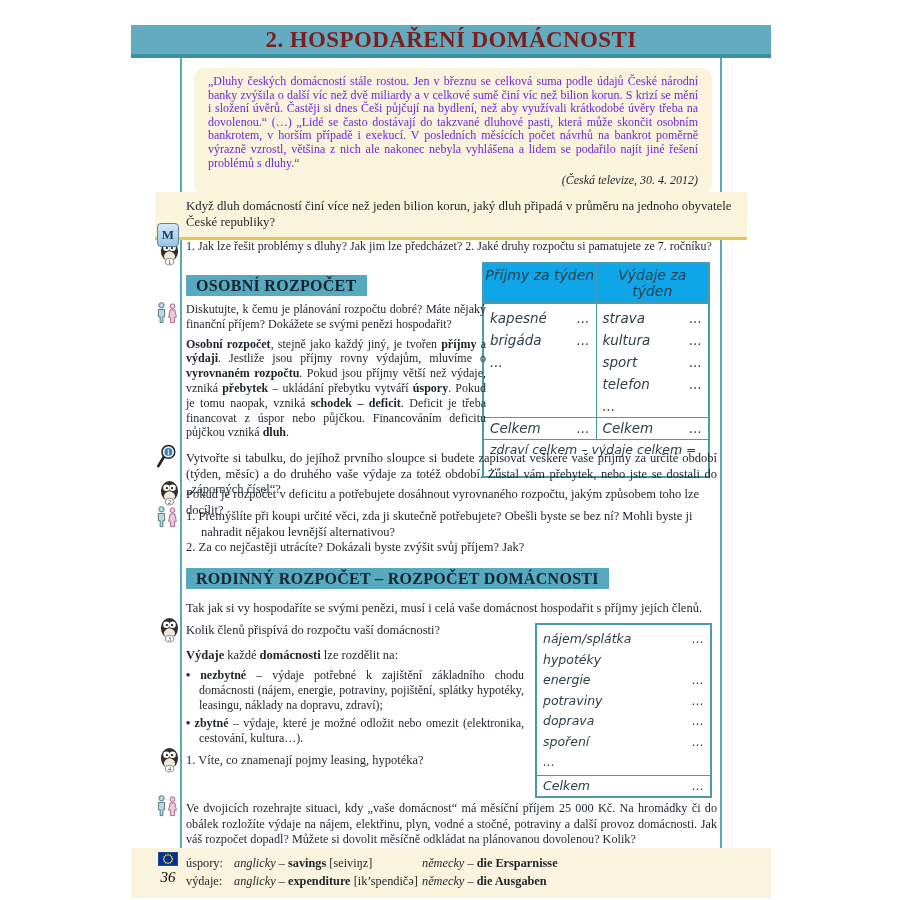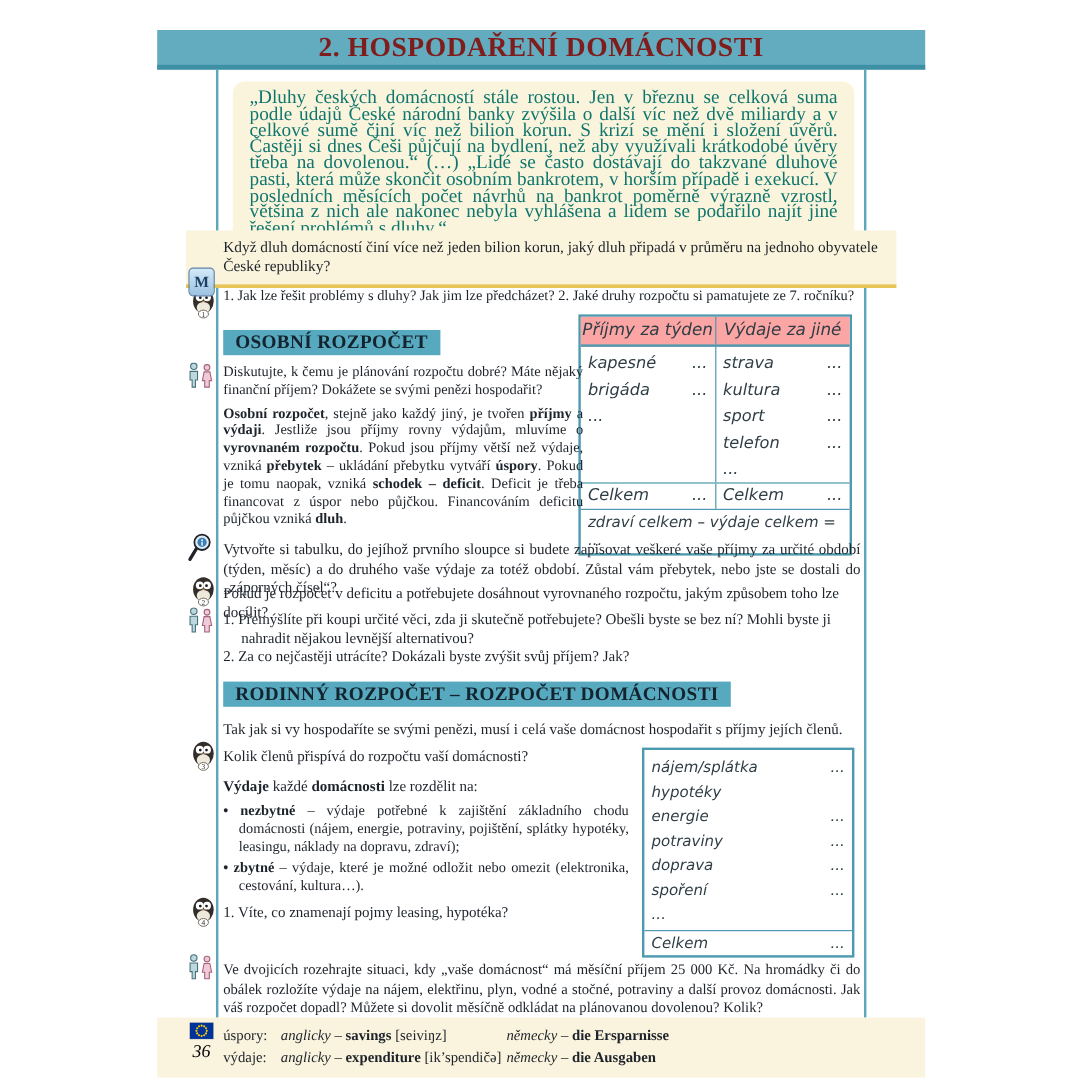--- a/index.html
+++ b/index.html
@@ -12,21 +12,21 @@
             background:#63acc0;border-bottom:4px solid #3d8fa3;text-align:center;}
   .titlebar .ttl{font-weight:bold;font-size:23px;line-height:30px;color:#7f1d1d;letter-spacing:.4px;}
 
   
   .vline{position:absolute;top:33px;height:790px;width:2px;background:#5da7ba;}
   .vline.l{left:49px;} .vline.r{left:589px;}
 
   
   .quote{position:absolute;left:63px;top:43px;width:518px;box-sizing:border-box;
          background:#fbf4dc;border-radius:10px;padding:7px 14px 6px;}
-  .quote .qt{font-size:16px;line-height:13.6px;text-align:justify;color:#0f766e;}
+  .quote .qt{font-size:12px;line-height:13.6px;text-align:justify;color:#6d28d9;}
   .quote .qa{font-size:12px;font-style:italic;text-align:right;margin-top:3px;}
 
   
   .mbox{position:absolute;left:24px;top:167px;width:592px;box-sizing:border-box;z-index:3;
         background:#fbf4dc;border-bottom:3px solid #e6c455;padding:6px 12px 7px 31px;}
   .mbox .mq{font-size:12.8px;line-height:16px;}
   .mbadge{position:absolute;left:2px;bottom:-10px;width:20px;height:22px;border-radius:4px;
           background:linear-gradient(#d3e9f8,#9bc3e2);border:1px solid #5c82a8;
           text-align:center;font-weight:bold;font-size:13px;line-height:21px;color:#1c3f66;}
 
@@ -61,21 +61,21 @@
   .t4{top:514px;width:335px;}
   .t4 .hang{margin-bottom:1px;}
   .roleplay{top:562px;width:531px;font-size:12.2px;}
 
   
   .hw{font-family:"DejaVu Sans", sans-serif;font-style:italic;color:#2f3e45;}
 
   
   .wtab{position:absolute;left:296px;top:23px;width:228px;box-sizing:border-box;
         border:2px solid #4d9ab0;background:#fff;}
-  .wt-head{display:flex;border-bottom:2px solid #4d9ab0;background:#fca5a5;}
+  .wt-head{display:flex;border-bottom:2px solid #4d9ab0;background:#0ea5e9;}
   .wt-head .c{flex:1;text-align:center;font-size:14px;padding:4px 0 3px;}
   .wt-head .c:first-child{border-right:1.5px solid #4d9ab0;}
   .wt-body{display:flex;height:113px;}
   .wt-body .c{flex:1;padding:3px 6px 0;}
   .wt-body .c:first-child{border-right:1.5px solid #4d9ab0;}
   .ln{display:flex;justify-content:space-between;font-size:13.5px;line-height:22px;}
   .wt-total{display:flex;border-top:1.5px solid #4d9ab0;}
   .wt-total .c{flex:1;padding:0 6px;}
   .wt-total .c:first-child{border-right:1.5px solid #4d9ab0;}
   .wt-total .ln{line-height:21px;}
@@ -219,21 +219,21 @@
 
     <div class="ablk t1">1. Jak lze řešit problémy s dluhy? Jak jim lze předcházet? 2. Jaké druhy rozpočtu si pamatujete ze 7. ročníku?</div>
 
     <div class="ablk ph">
       <span class="shead">OSOBNÍ ROZPOČET</span>
     </div>
 
     <div class="wtab hw">
       <div class="wt-head">
         <div class="c">Příjmy za týden</div>
-        <div class="c">Výdaje za jiné</div>
+        <div class="c">Výdaje za týden</div>
       </div>
       <div class="wt-body">
         <div class="c">
           <div class="ln">
               <span>kapesné</span>
               <span>...</span>
             </div>
           <div class="ln">
               <span>brigáda</span>
               <span>...</span>

